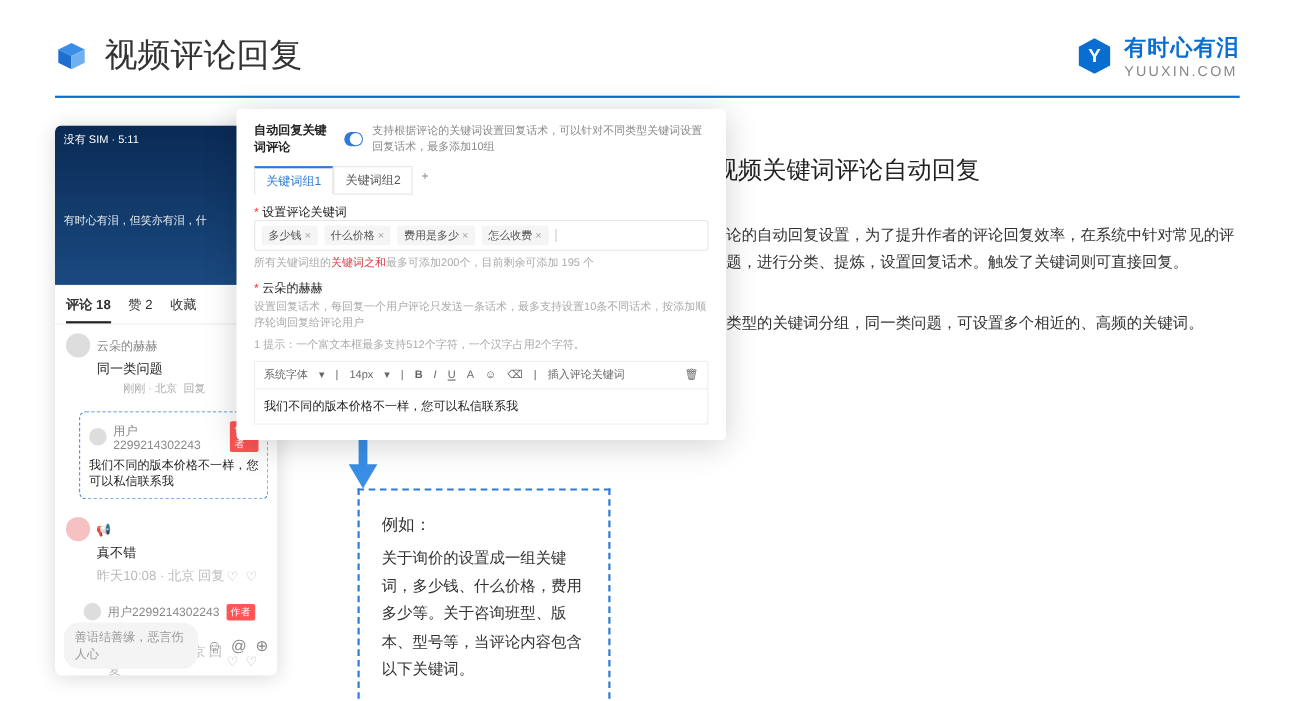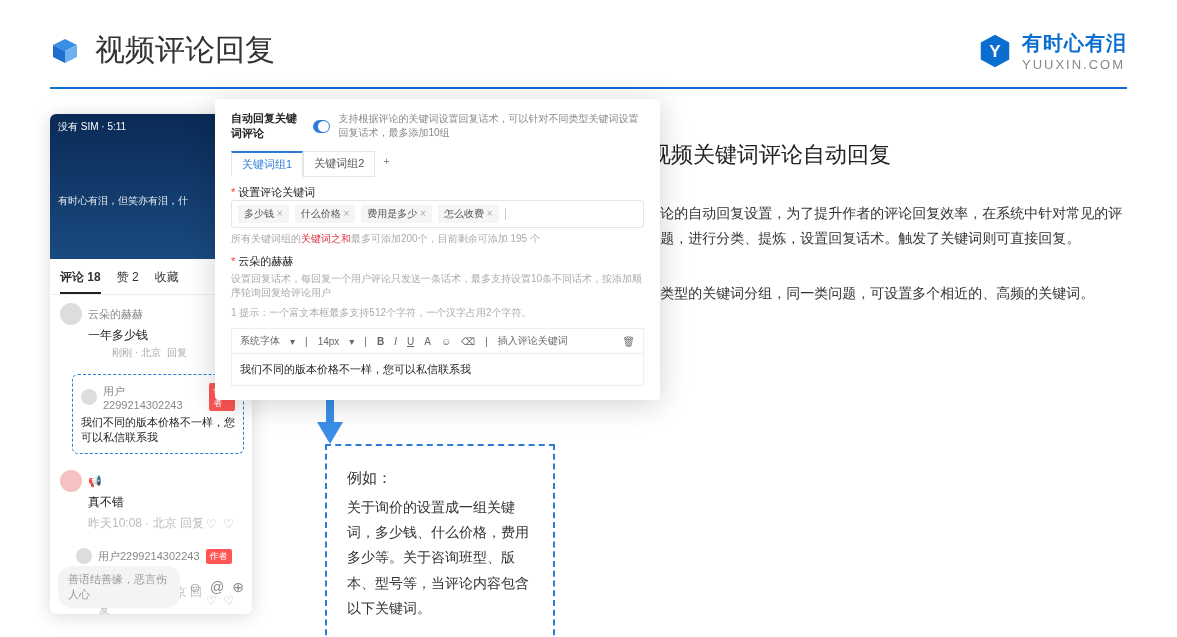--- a/index.html
+++ b/index.html
@@ -116,21 +116,21 @@
         <div class="ph-tab active">评论 18</div>
         <div class="ph-tab">赞 2</div>
         <div class="ph-tab">收藏</div>
       </div>
 
       <div class="ph-comment">
         <div class="ph-user-row">
             <div class="avatar"></div>
             <span>云朵的赫赫</span>
           </div>
-        <div class="ph-body">一年多少钱</div>
+        <div class="ph-body">同一类问题</div>
         <div class="ph-meta">
             <span>刚刚 · 北京</span>
             <span>回复</span>
             <span style="margin-left:auto">⋯</span>
           </div>
       </div>
 
       <div class="reply-box">
         <div class="ph-user-row">
             <div class="avatar" style="width:16px;height:16px"></div>

